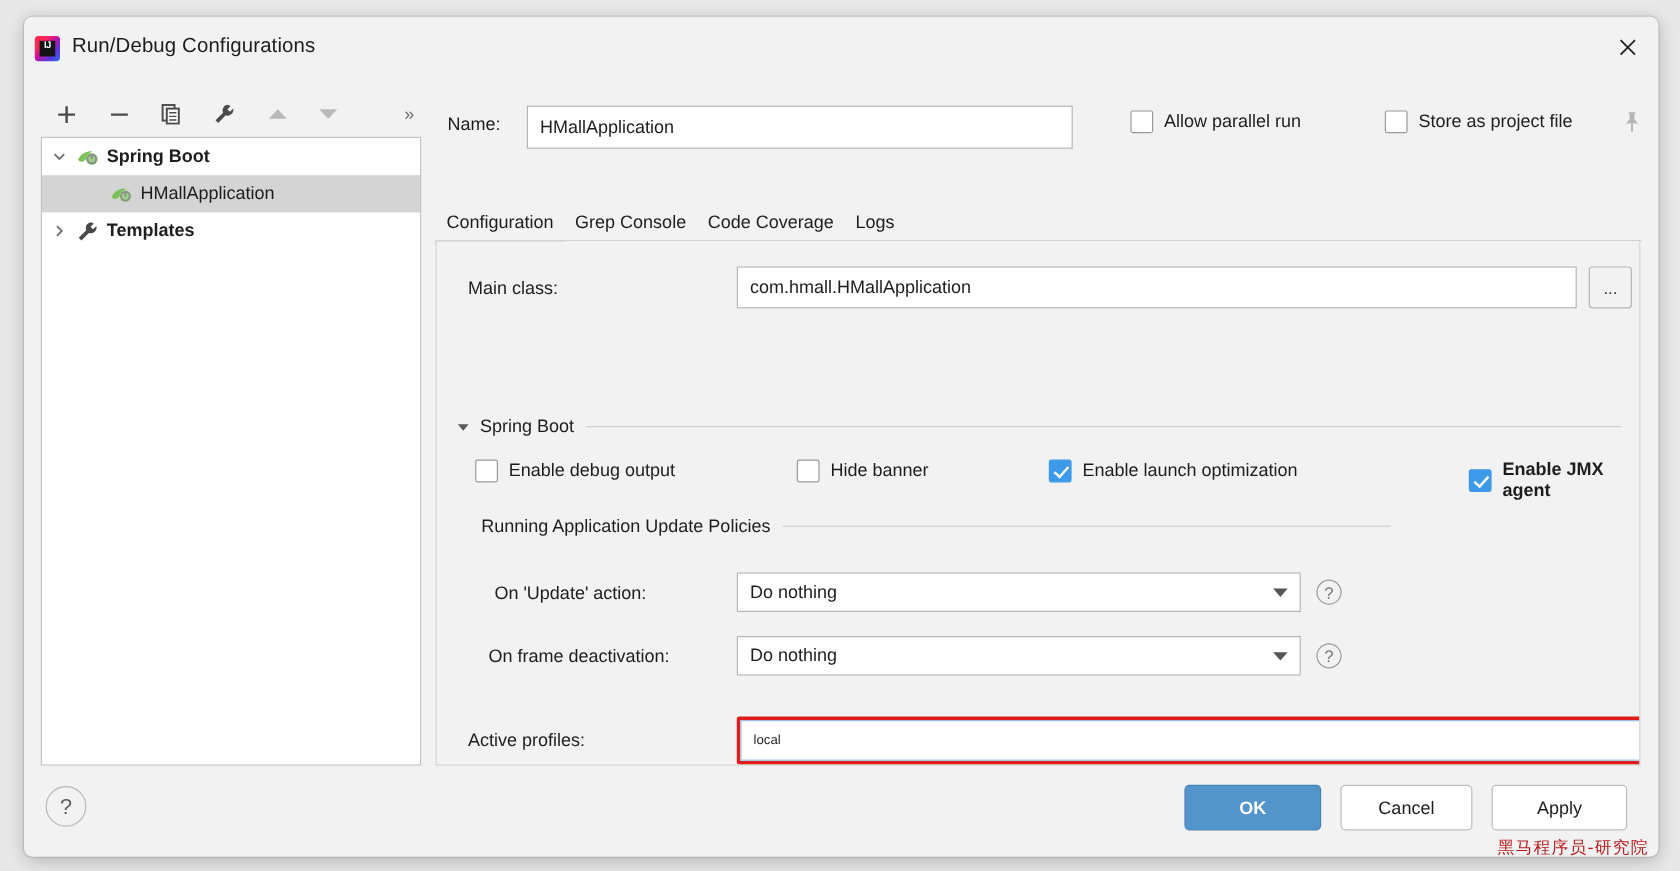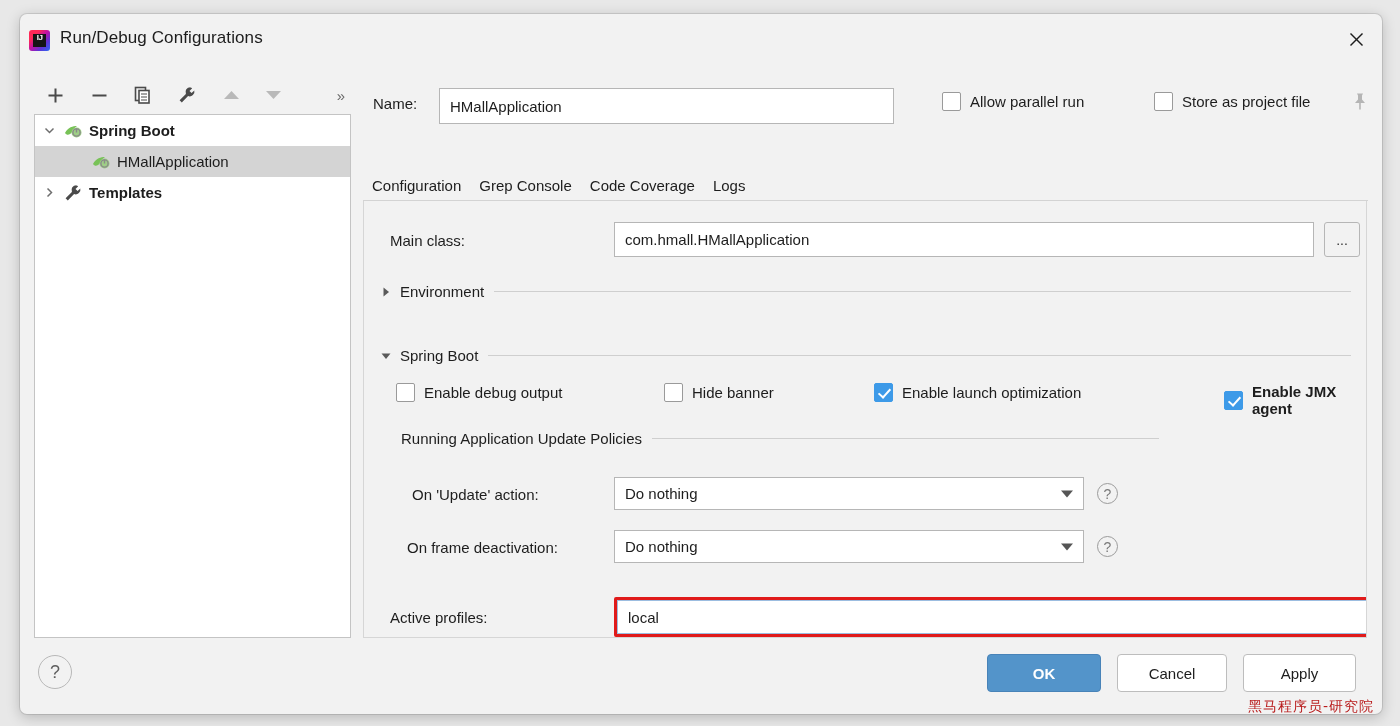--- a/index.html
+++ b/index.html
@@ -324,21 +324,21 @@
     width: 756px; height: 40px;
     border: 3px solid #e01b1b;
     border-radius: 2px;
   }
   #profiles-input {
     position: absolute; left: 0; top: 0;
     width: 100%; height: 100%;
     border: 1px solid #9cbde0;
     background: #ffffff;
     font-family: "Liberation Sans", sans-serif;
-    font-size: 15px; color: #1d1d1d;
+    font-size: 11px; color: #1d1d1d;
     padding: 0 10px;
     outline: none;
   }
 
   
   #help-btn {
     position: absolute; left: 18px; top: 641px;
     width: 34px; height: 34px;
     border-radius: 50%;
     border: 1px solid #b8b8b8;
@@ -517,29 +517,20 @@
     <div class="tab">Logs</div>
   </div>
   <div id="tabs-underline"></div>
 
   <div id="config-panel">
 
     <div class="form-label" id="main-class-label">Main class:</div>
     <input class="txt-input" id="main-class-input" type="text" value="com.hmall.HMallApplication" style="">
     <div id="main-class-browse">...</div>
 
-    <div class="section-head" id="env-section">
-      <span class="sec-arrow">
-        <svg width="12" height="12" viewBox="0 0 12 12">
-          <polygon points="3.5,1.5 9,6 3.5,10.5" fill="#5a5a5a"></polygon>
-        </svg>
-      </span>
-      <span class="sec-title">Environment</span>
-      <span class="sec-line"></span>
-    </div>
 
     <div class="section-head" id="boot-section">
       <span class="sec-arrow">
         <svg width="12" height="12" viewBox="0 0 12 12">
           <polygon points="1.5,3.5 10.5,3.5 6,9" fill="#5a5a5a"></polygon>
         </svg>
       </span>
       <span class="sec-title">Spring Boot</span>
       <span class="sec-line"></span>
     </div>

